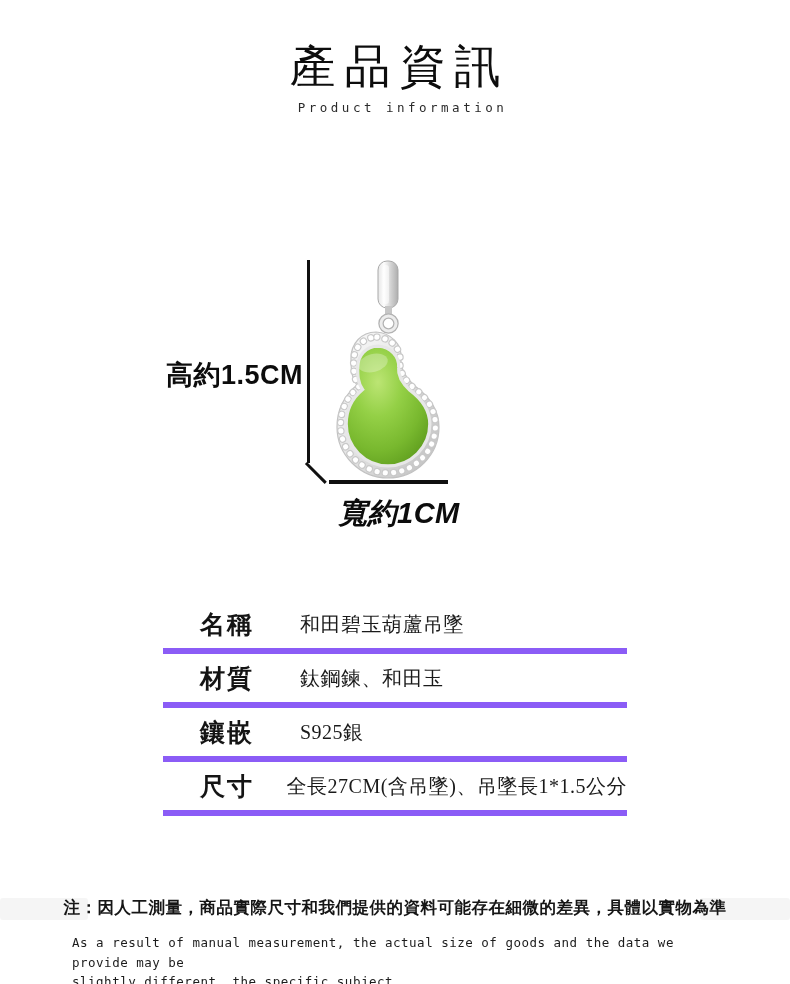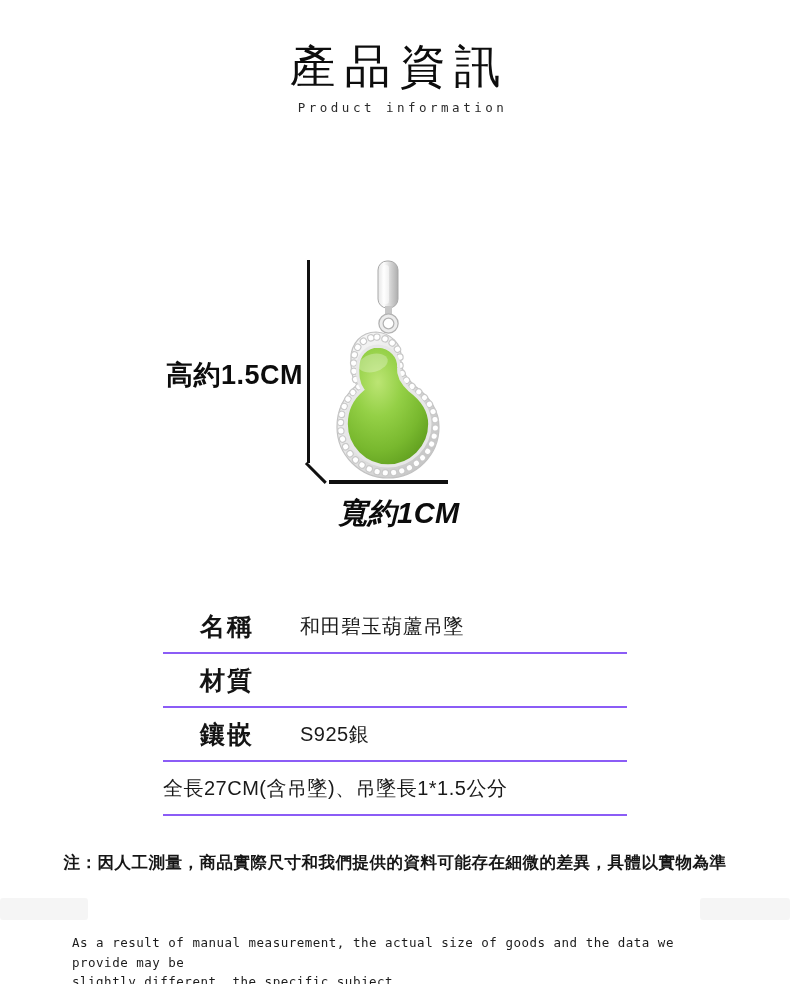--- a/index.html
+++ b/index.html
@@ -44,35 +44,36 @@
   .label-width {
     position: absolute; left: 338px; top: 244px;
     font-size: 29px; font-weight: 600; color: #0c0c0c; letter-spacing: 0.5px; font-style: italic;
   }
 
   
   .spec-table { position: absolute; left: 163px; top: 600px; width: 464px; }
   .spec-row {
     display: flex; align-items: center;
     height: 54px;
-    border-bottom: 2px solid #8b5cf6;
+    border-bottom: 6px solid #8b5cf6;
+    font-family: Liberation Serif, serif;
   }
   .spec-label {
     width: 137px; padding-left: 37px;
     font-size: 25px; font-weight: 700; color: #141414;
     letter-spacing: 2px; white-space: nowrap;
   }
   .spec-value {
     font-size: 20px; font-weight: 500; color: #1a1a1a;
     letter-spacing: 0.5px; white-space: nowrap;
   }
 
   
   .note-zh {
-    position: absolute; left: 0; top: 852px; width: 790px;
+    position: absolute; left: 0; top: 897px; width: 790px;
     text-align: center;
     font-size: 16.5px; font-weight: 600; color: #161616;
     letter-spacing: 0.5px;
   }
   .note-en {
     position: absolute; left: 72px; top: 933px; width: 660px;
     font-family: "DejaVu Sans Mono", monospace;
     font-size: 12.5px; color: #1c1c1c; line-height: 19.5px;
     letter-spacing: 0.5px;
   }
@@ -144,26 +145,28 @@
     <div class="label-width">寬約1CM</div>
   </div>
 
   <div class="spec-table">
     <div class="spec-row">
       <div class="spec-label">名稱</div>
       <div class="spec-value">和田碧玉葫蘆吊墜</div>
     </div>
     <div class="spec-row">
       <div class="spec-label">材質</div>
+      <div class="spec-value">鈦鋼鍊、和田玉</div>
     </div>
     <div class="spec-row">
       <div class="spec-label">鑲嵌</div>
       <div class="spec-value">S925銀</div>
     </div>
     <div class="spec-row">
+      <div class="spec-label">尺寸</div>
       <div class="spec-value">全長27CM(含吊墜)、吊墜長1*1.5公分</div>
     </div>
   </div>
 
   <div class="smudge smudge-l"></div>
   <div class="smudge smudge-r"></div>
   <div class="note-zh">注：因人工測量，商品實際尺寸和我們提供的資料可能存在細微的差異，具體以實物為準</div>
   <div class="note-en">
     <div>As a result of manual measurement, the actual size of goods and the data we provide may be</div>
     <div>slightly different, the specific subject</div>

